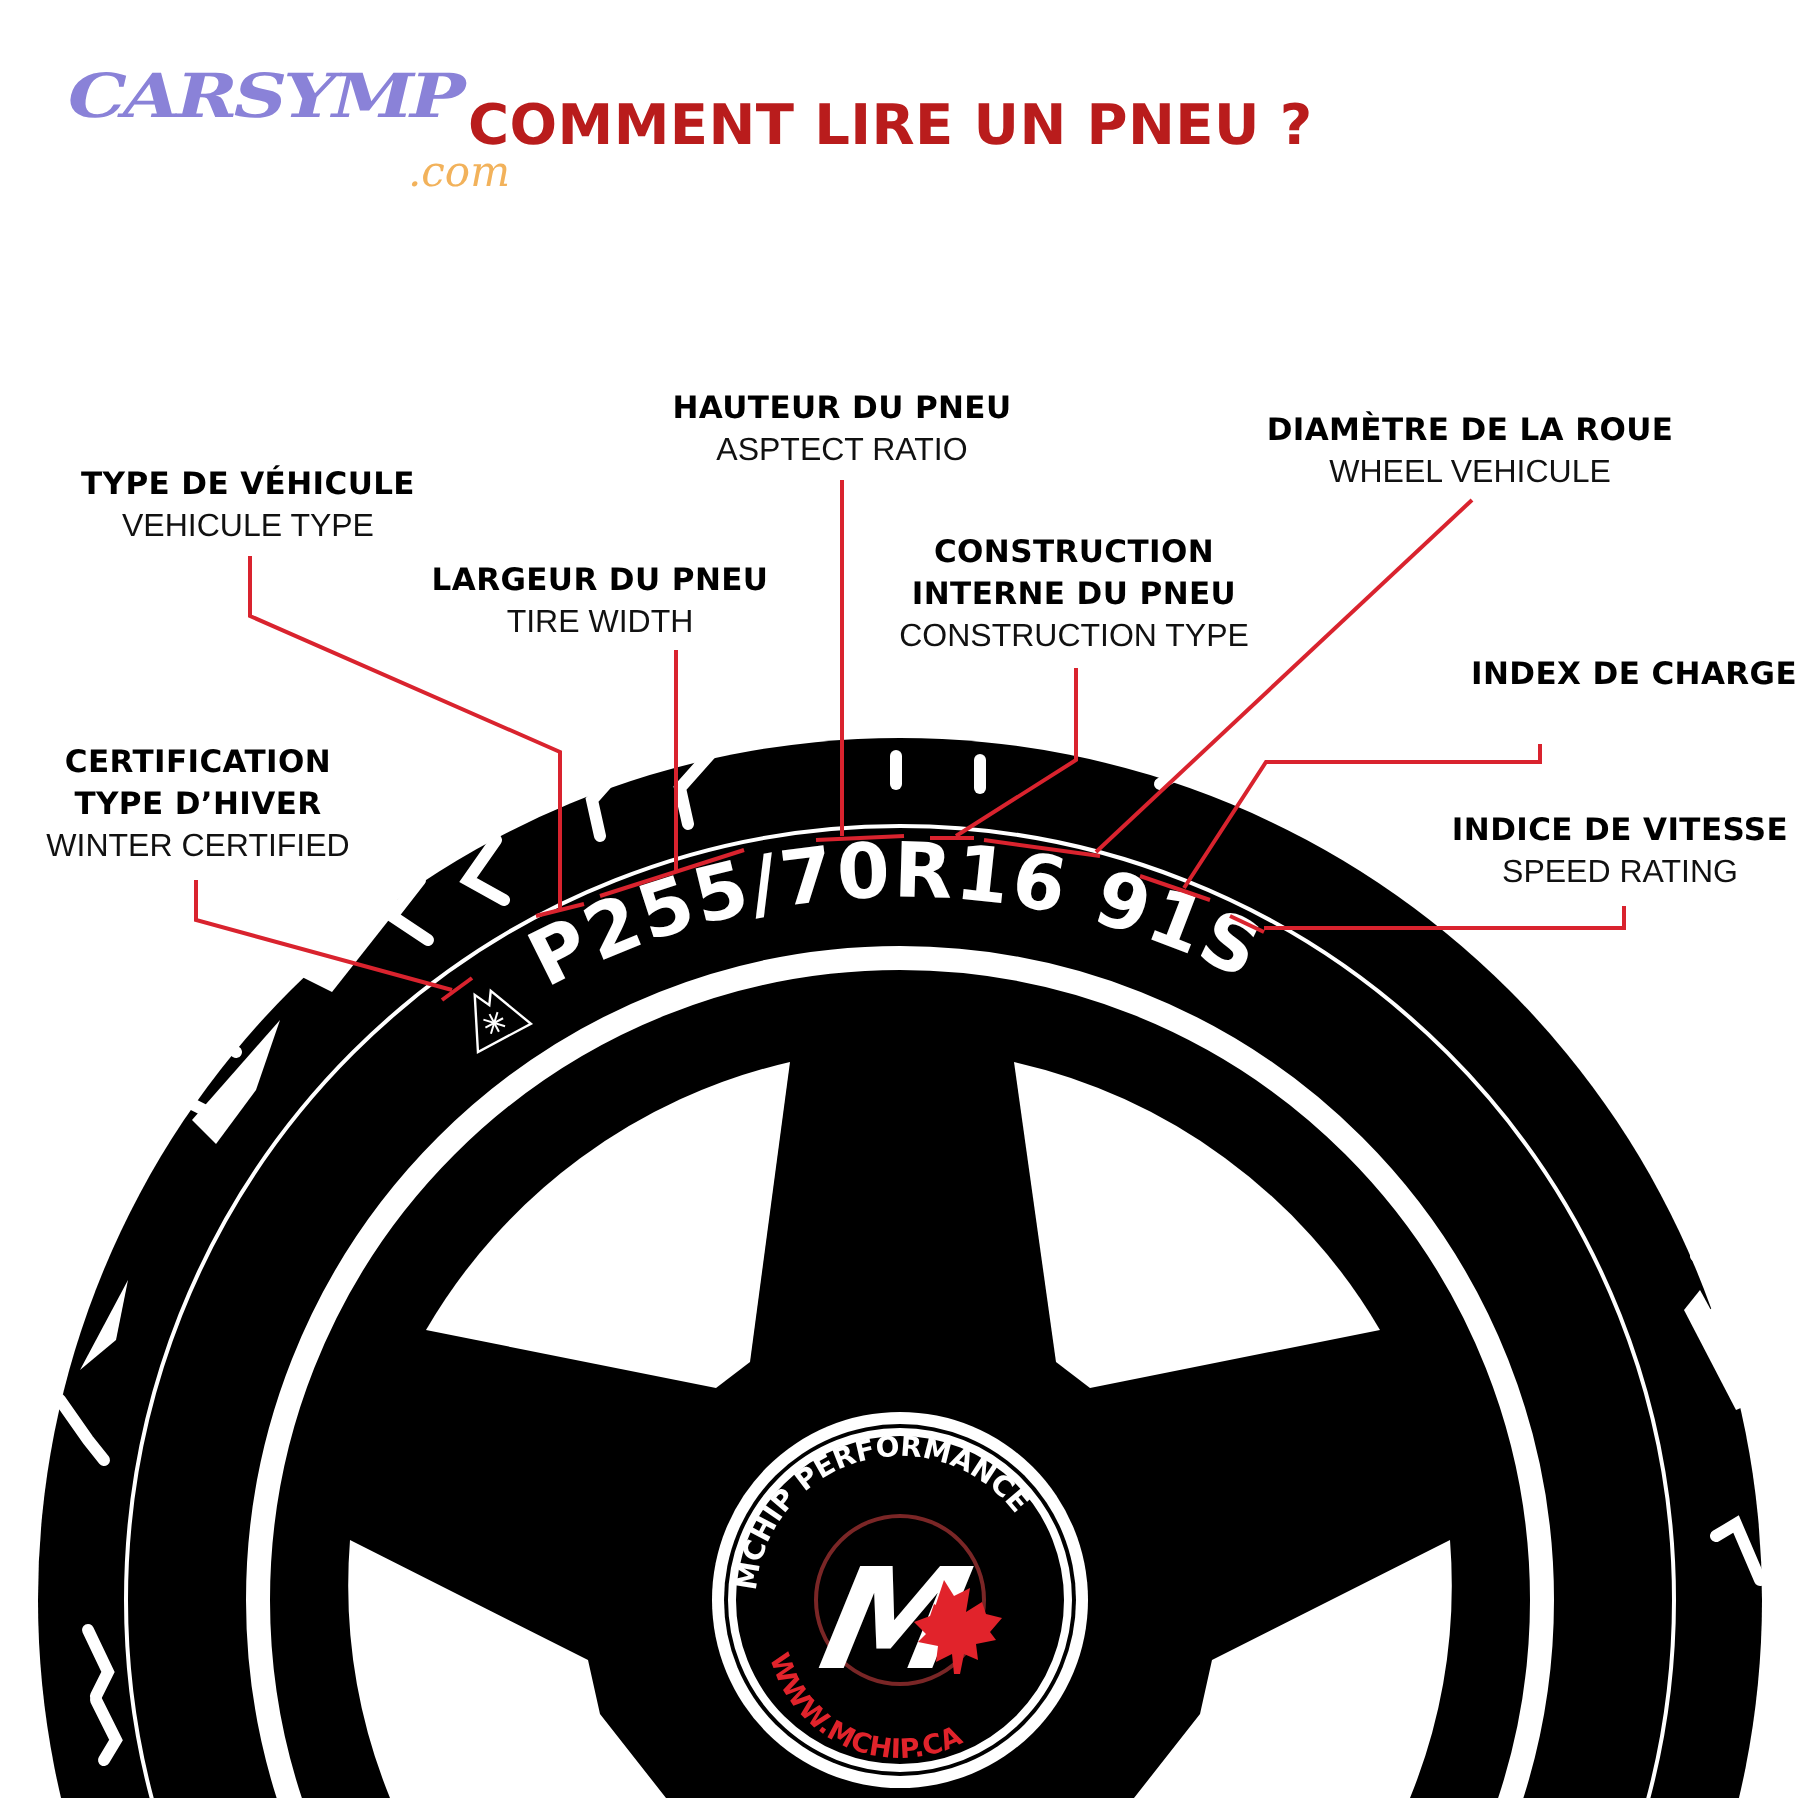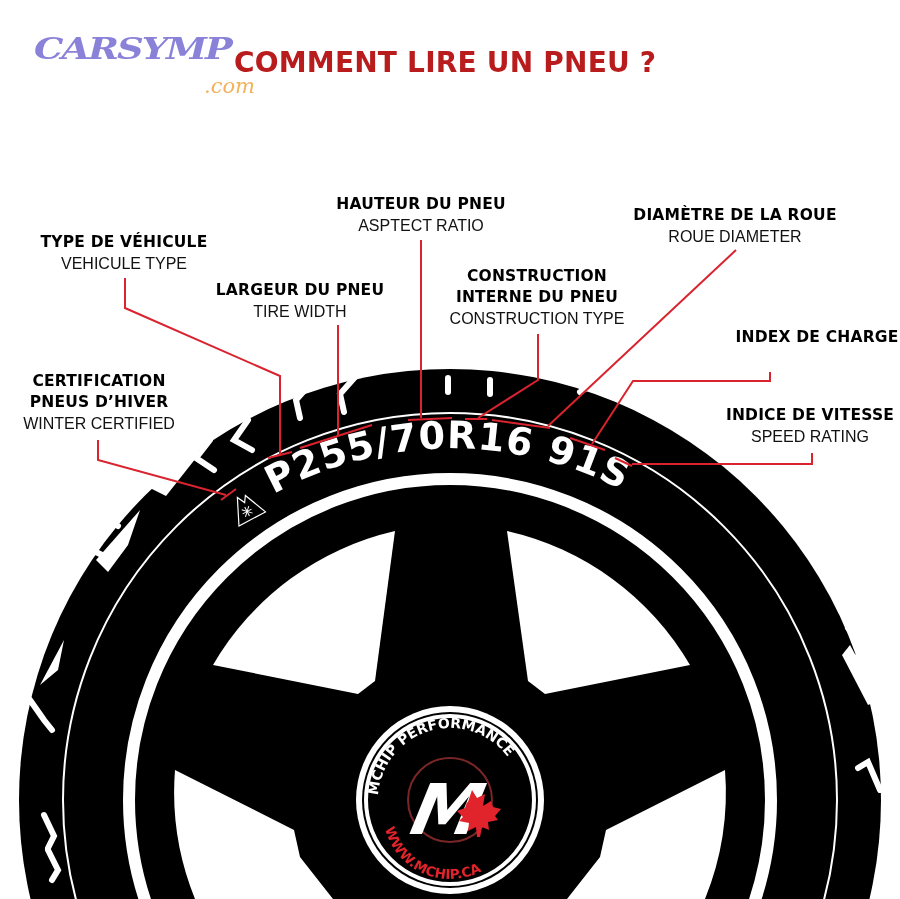--- a/index.html
+++ b/index.html
@@ -154,31 +154,31 @@
     <span class="en">CONSTRUCTION TYPE</span>
   </div>
 
   <div class="label" style="left:421px; top:194px;">
     <span class="fr">HAUTEUR DU PNEU</span>
     <span class="en">ASPTECT RATIO</span>
   </div>
 
   <div class="label" style="left:735px; top:205px;">
     <span class="fr">DIAMÈTRE DE LA ROUE</span>
-    <span class="en">ROUE DIAMETER</span>
+    <span class="en">WHEEL VEHICULE</span>
   </div>
 
   <div class="label" style="left:770px; top:327px;margin-left:47px;">
     <span class="fr">INDEX DE CHARGE</span>
   </div>
 
   <div class="label" style="left:810px; top:405px;">
     <span class="fr">INDICE DE VITESSE</span>
     <span class="en">SPEED RATING</span>
   </div>
 
   <div class="label" style="left:99px; top:371px;">
     <span class="fr">CERTIFICATION</span>
-    <span class="fr">PNEUS D’HIVER</span>
+    <span class="fr">TYPE D’HIVER</span>
     <span class="en">WINTER CERTIFIED</span>
   </div>
 
 </div>
 
 </body></html>

